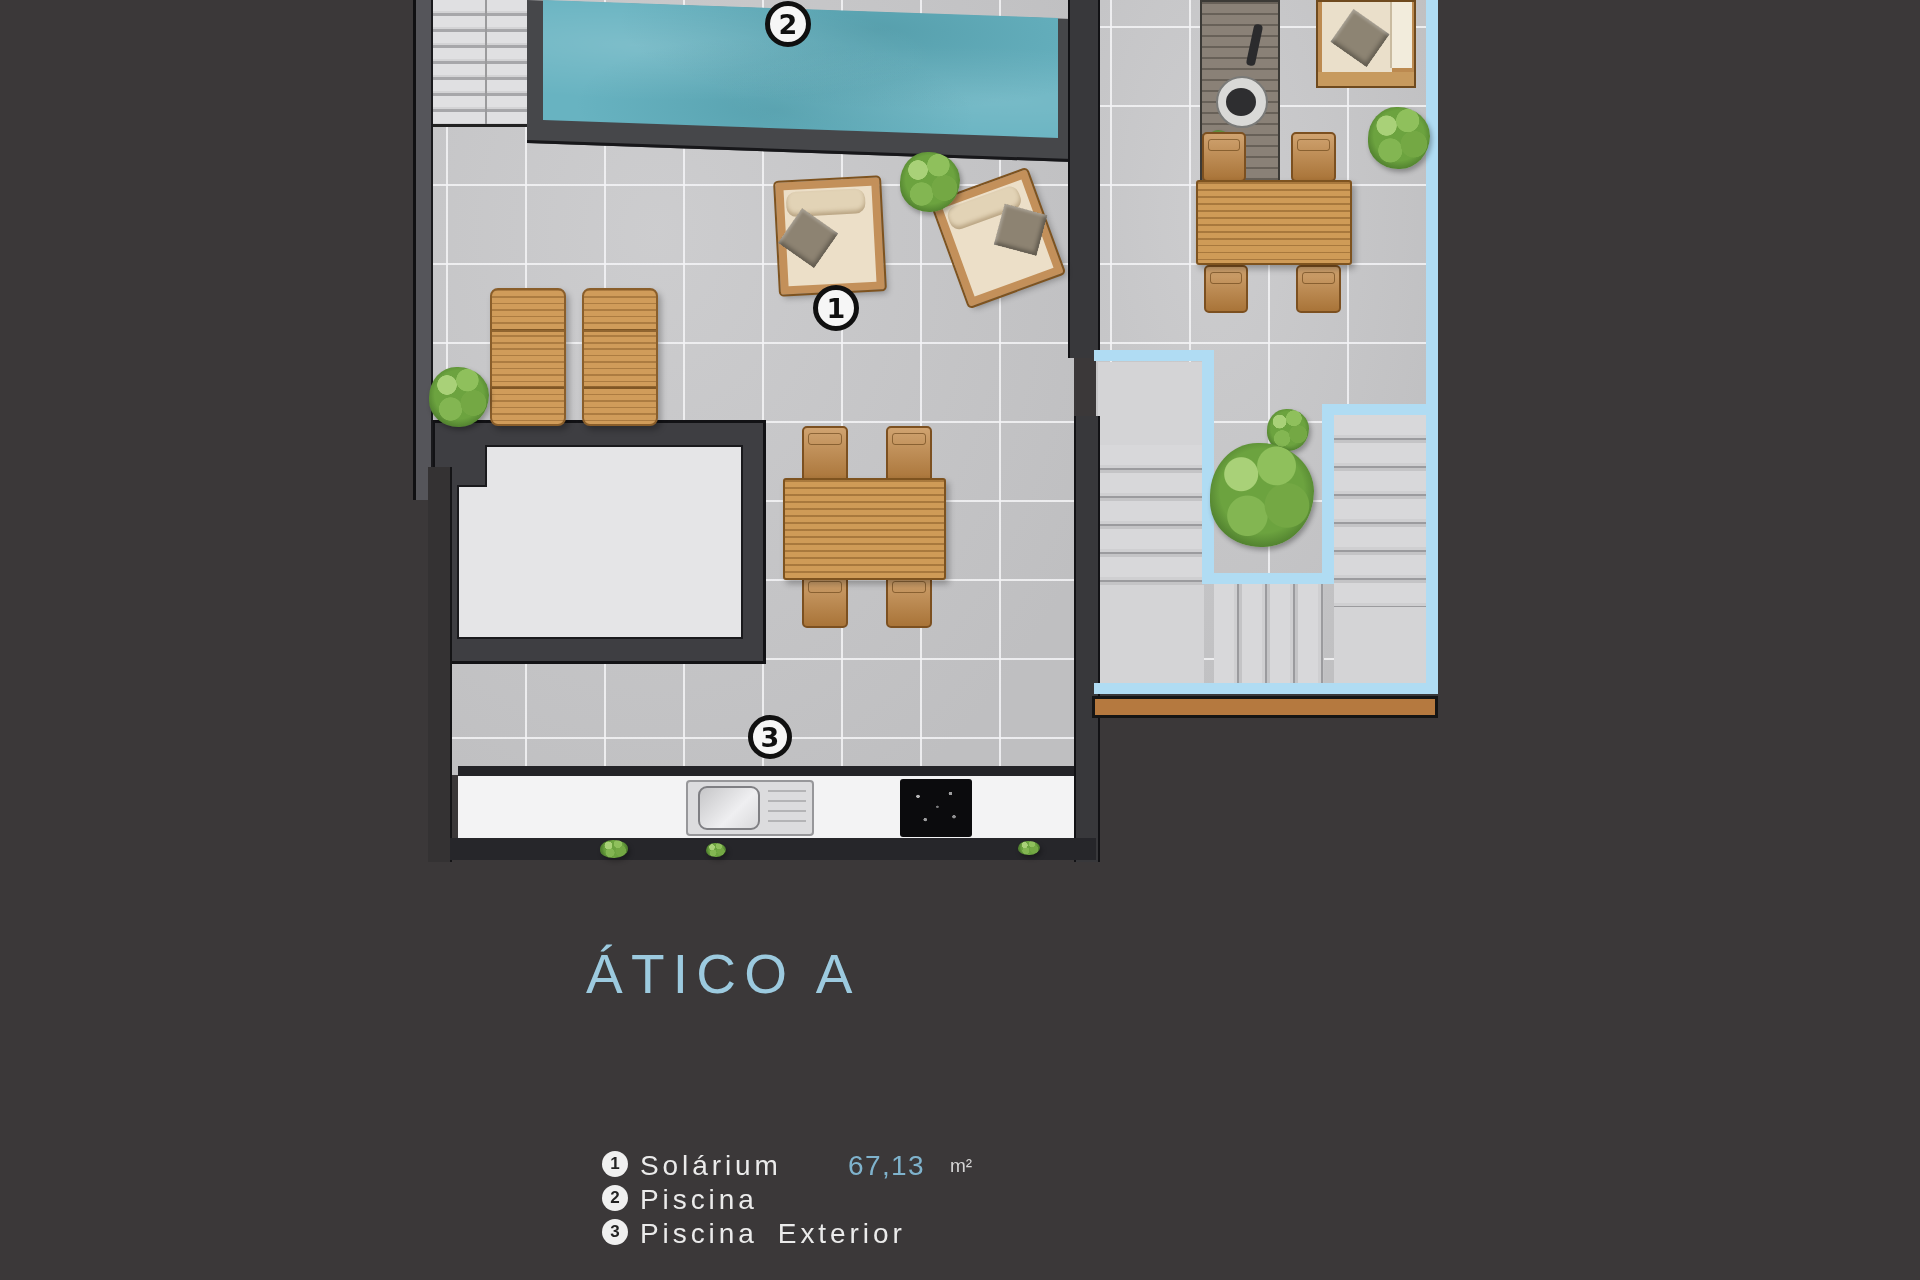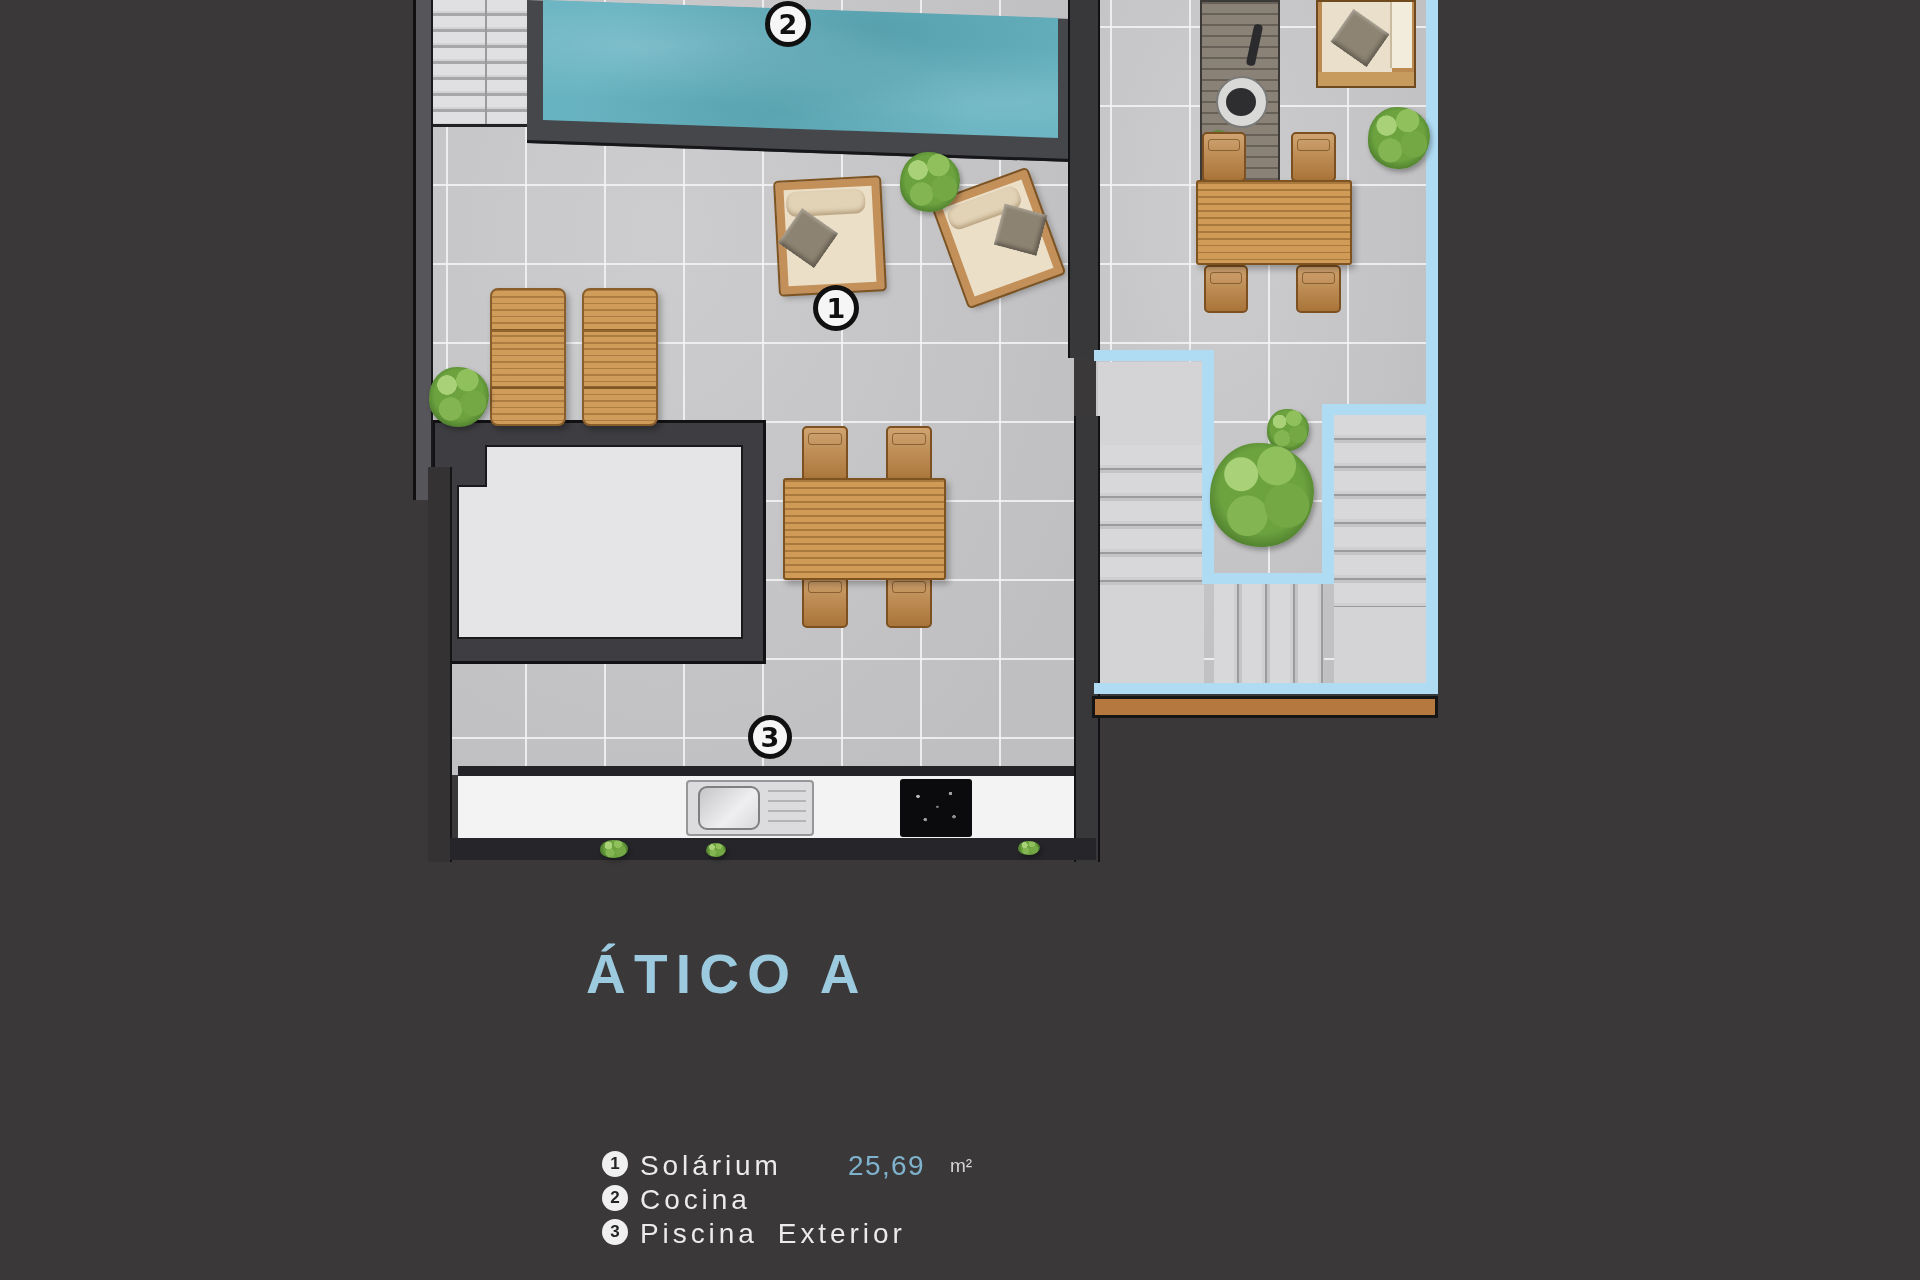--- a/index.html
+++ b/index.html
@@ -49,21 +49,21 @@
       radial-gradient(circle at 74% 60%, #74a844 0 22%, rgba(0,0,0,0) 23%),
       radial-gradient(circle at 36% 70%, #83b652 0 20%, rgba(0,0,0,0) 21%),
       radial-gradient(circle at 50% 46%, #6ca33f 0 55%, #548531 72%, #3f6b22 100%);
     box-shadow:2px 3px 5px rgba(0,0,0,.3);}
 
   .marker{background:#f6f6f6;border:5px solid #101010;border-radius:50%;color:#101010;
     display:flex;align-items:center;justify-content:center;font-weight:bold;font-size:27px;
     font-family:"DejaVu Sans",sans-serif;box-sizing:border-box;}
 
   
-  .t-main{font-size:55px;letter-spacing:.15em;color:#9ccadf;font-weight:bold;}
+  .t-main{font-size:55px;letter-spacing:.15em;color:#9ccadf;font-weight:normal;}
   .t-sub{font-size:47px;letter-spacing:.13em;color:#f0f0f0;font-weight:normal;}
   .t-sub .accent{color:#a6d2e4;margin-left:52px;}
   .t-type{font-size:34px;font-weight:bold;letter-spacing:.13em;color:#f0f0f0;}
   .t-type .accent{color:#74aecd;margin-right:16px;}
   .leg-row{position:absolute;height:30px;}
   .leg-bullet{position:absolute;left:0;top:1px;width:26px;height:26px;border-radius:50%;background:#f0f0f0;
     color:#232323;font-size:17px;font-weight:bold;display:flex;align-items:center;justify-content:center;}
   .leg-label{position:absolute;left:38px;top:0;font-size:28px;letter-spacing:.14em;word-spacing:.3em;color:#ebebeb;}
   .leg-area{position:absolute;left:246px;top:0;font-size:28px;letter-spacing:.05em;color:#7fb3cd;}
   .leg-unit{position:absolute;left:348px;top:5px;font-size:19px;color:#d5d5d5;}
@@ -203,25 +203,25 @@
       <span>3</span>
     </div>
   </div>
 
   <div class="abs" style="left:0;top:900px;width:1920px;height:380px;">
     <div class="abs t-main" style="left:586px;top:42px;">ÁTICO A</div>
 
     <div class="leg-row" style="left:602px;top:250px;width:500px;">
       <span class="leg-bullet">1</span>
       <span class="leg-label">Solárium</span>
-      <span class="leg-area">25,69</span>
+      <span class="leg-area">67,13</span>
       <span class="leg-unit">m²</span>
     </div>
     <div class="leg-row" style="left:602px;top:284px;width:500px;">
       <span class="leg-bullet">2</span>
-      <span class="leg-label">Cocina</span>
+      <span class="leg-label">Piscina</span>
     </div>
     <div class="leg-row" style="left:602px;top:318px;width:500px;">
       <span class="leg-bullet">3</span>
       <span class="leg-label">Piscina Exterior</span>
     </div>
   </div>
 </div>
 
 </body></html>

